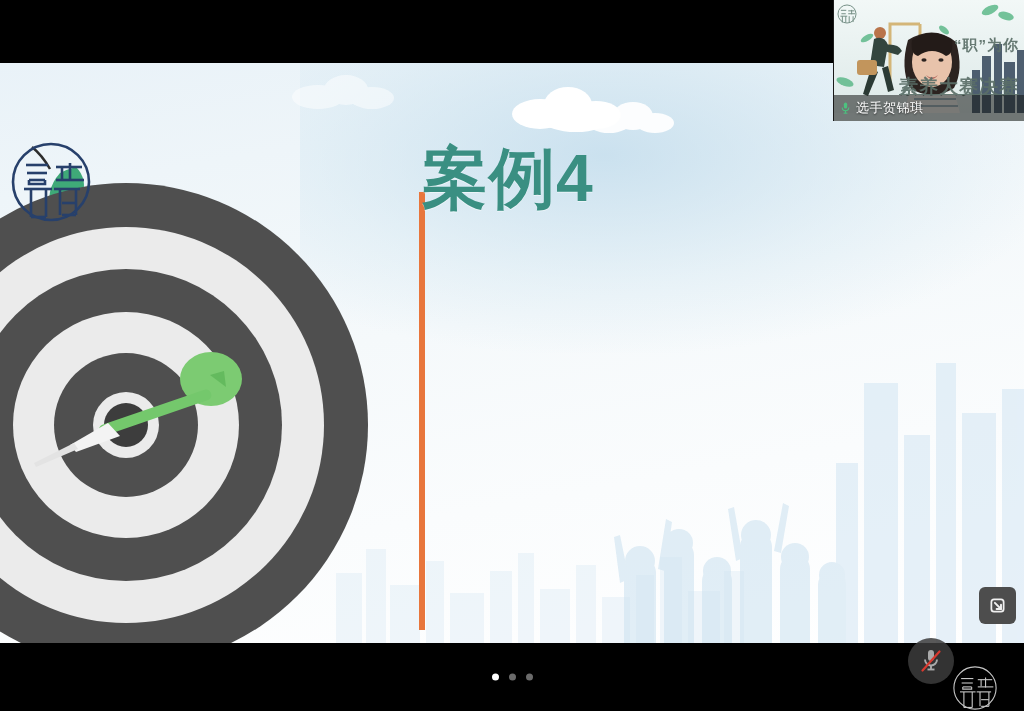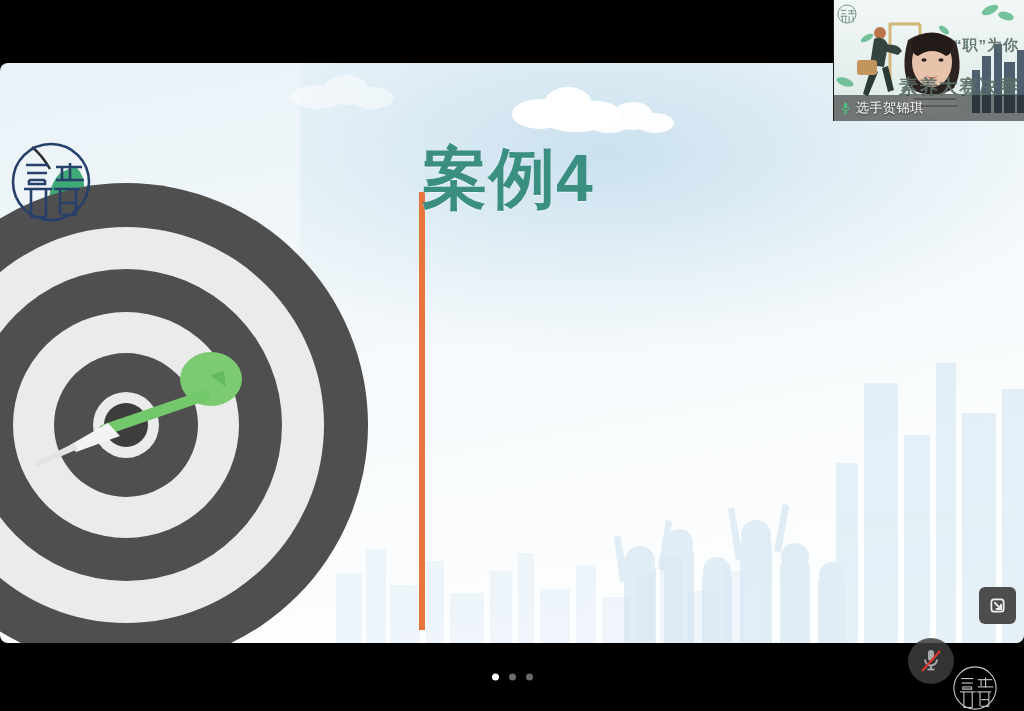--- a/index.html
+++ b/index.html
@@ -15,21 +15,20 @@
     background: #000000;
   }
 
   
   #slide {
     position: absolute;
     left: 0; top: 63px;
     width: 1024px; height: 580px;
     overflow: hidden;
     background: linear-gradient(170deg, #e9f2f8 0%, #eef5f9 18%, #f5f9fb 45%, #fafcfd 70%, #ffffff 100%);
-    border-radius: 8px;
   }
   
   #sky-tint {
     position: absolute; left: 300px; top: -40px;
     width: 760px; height: 330px;
     background: radial-gradient(ellipse at 40% 40%, rgba(190,218,235,.75) 0%, rgba(205,228,240,.35) 45%, rgba(255,255,255,0) 72%);
     pointer-events: none;
   }
 
   

